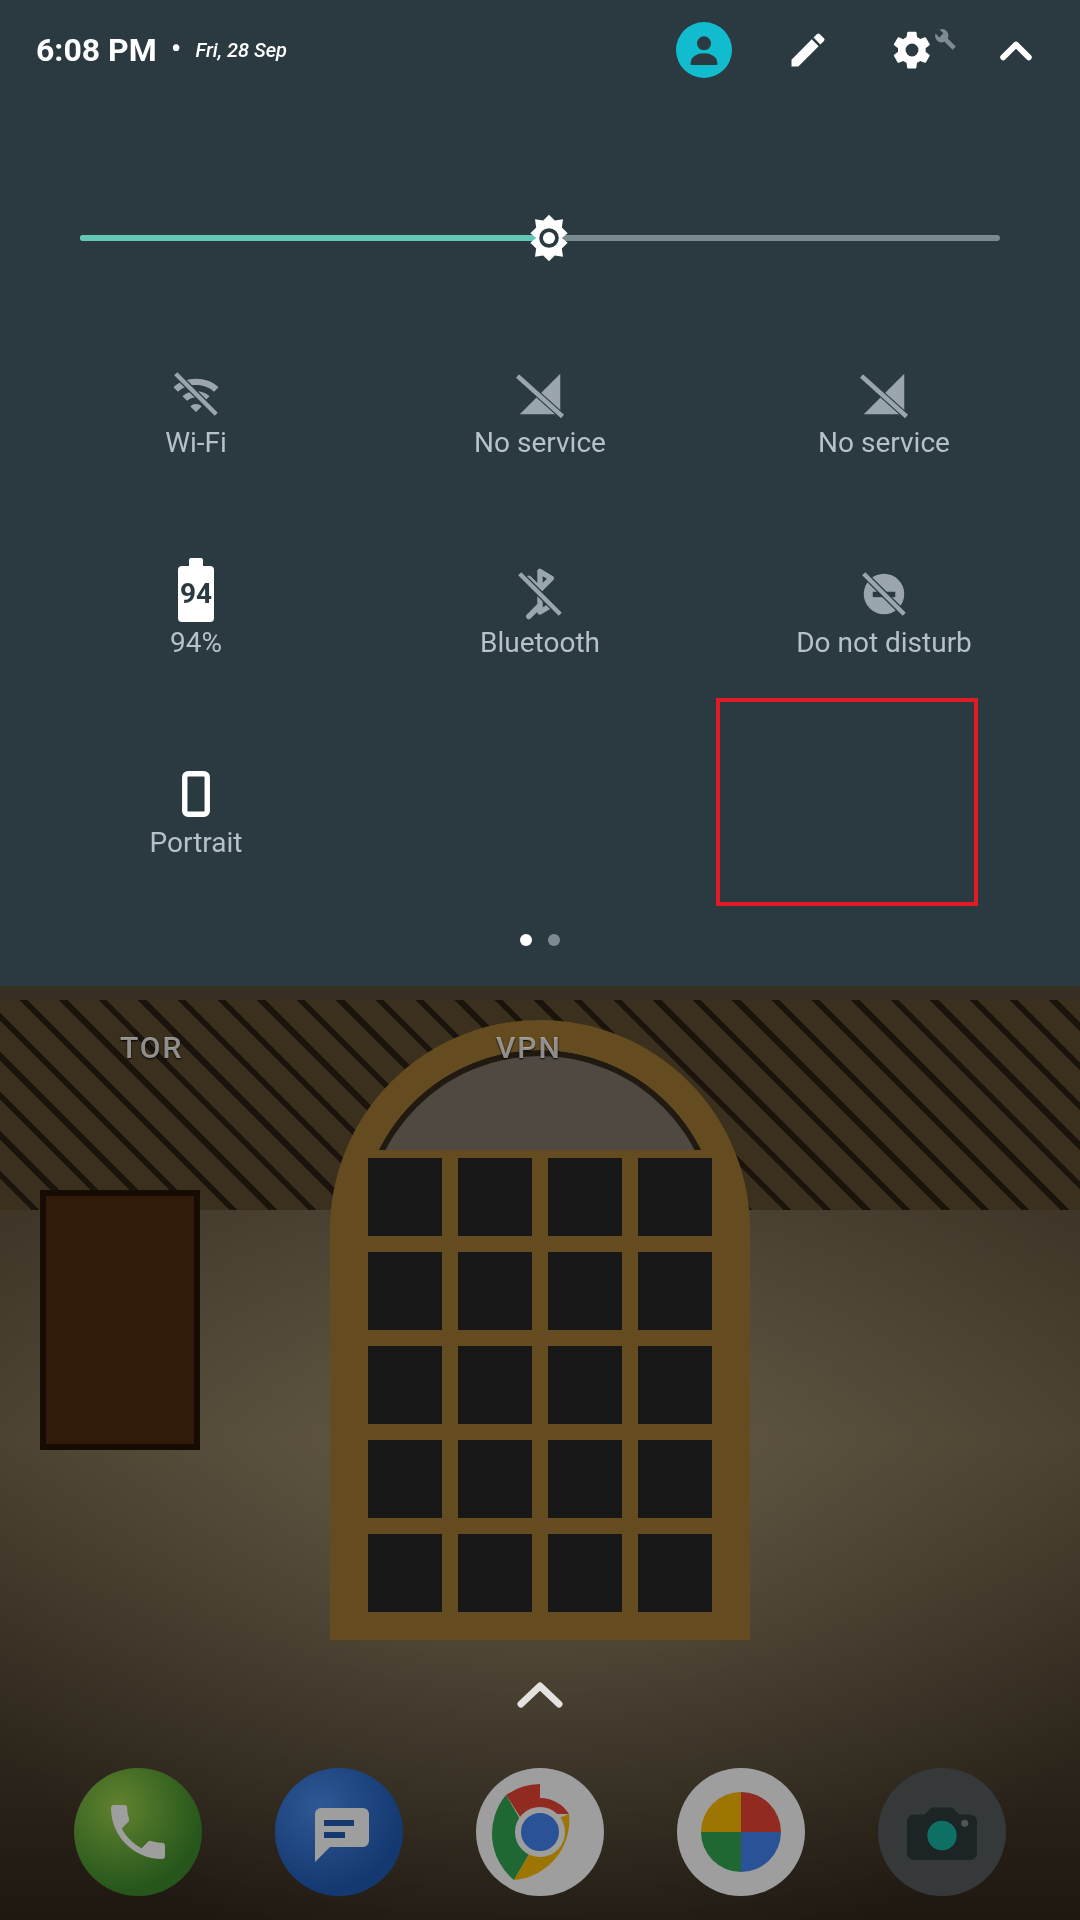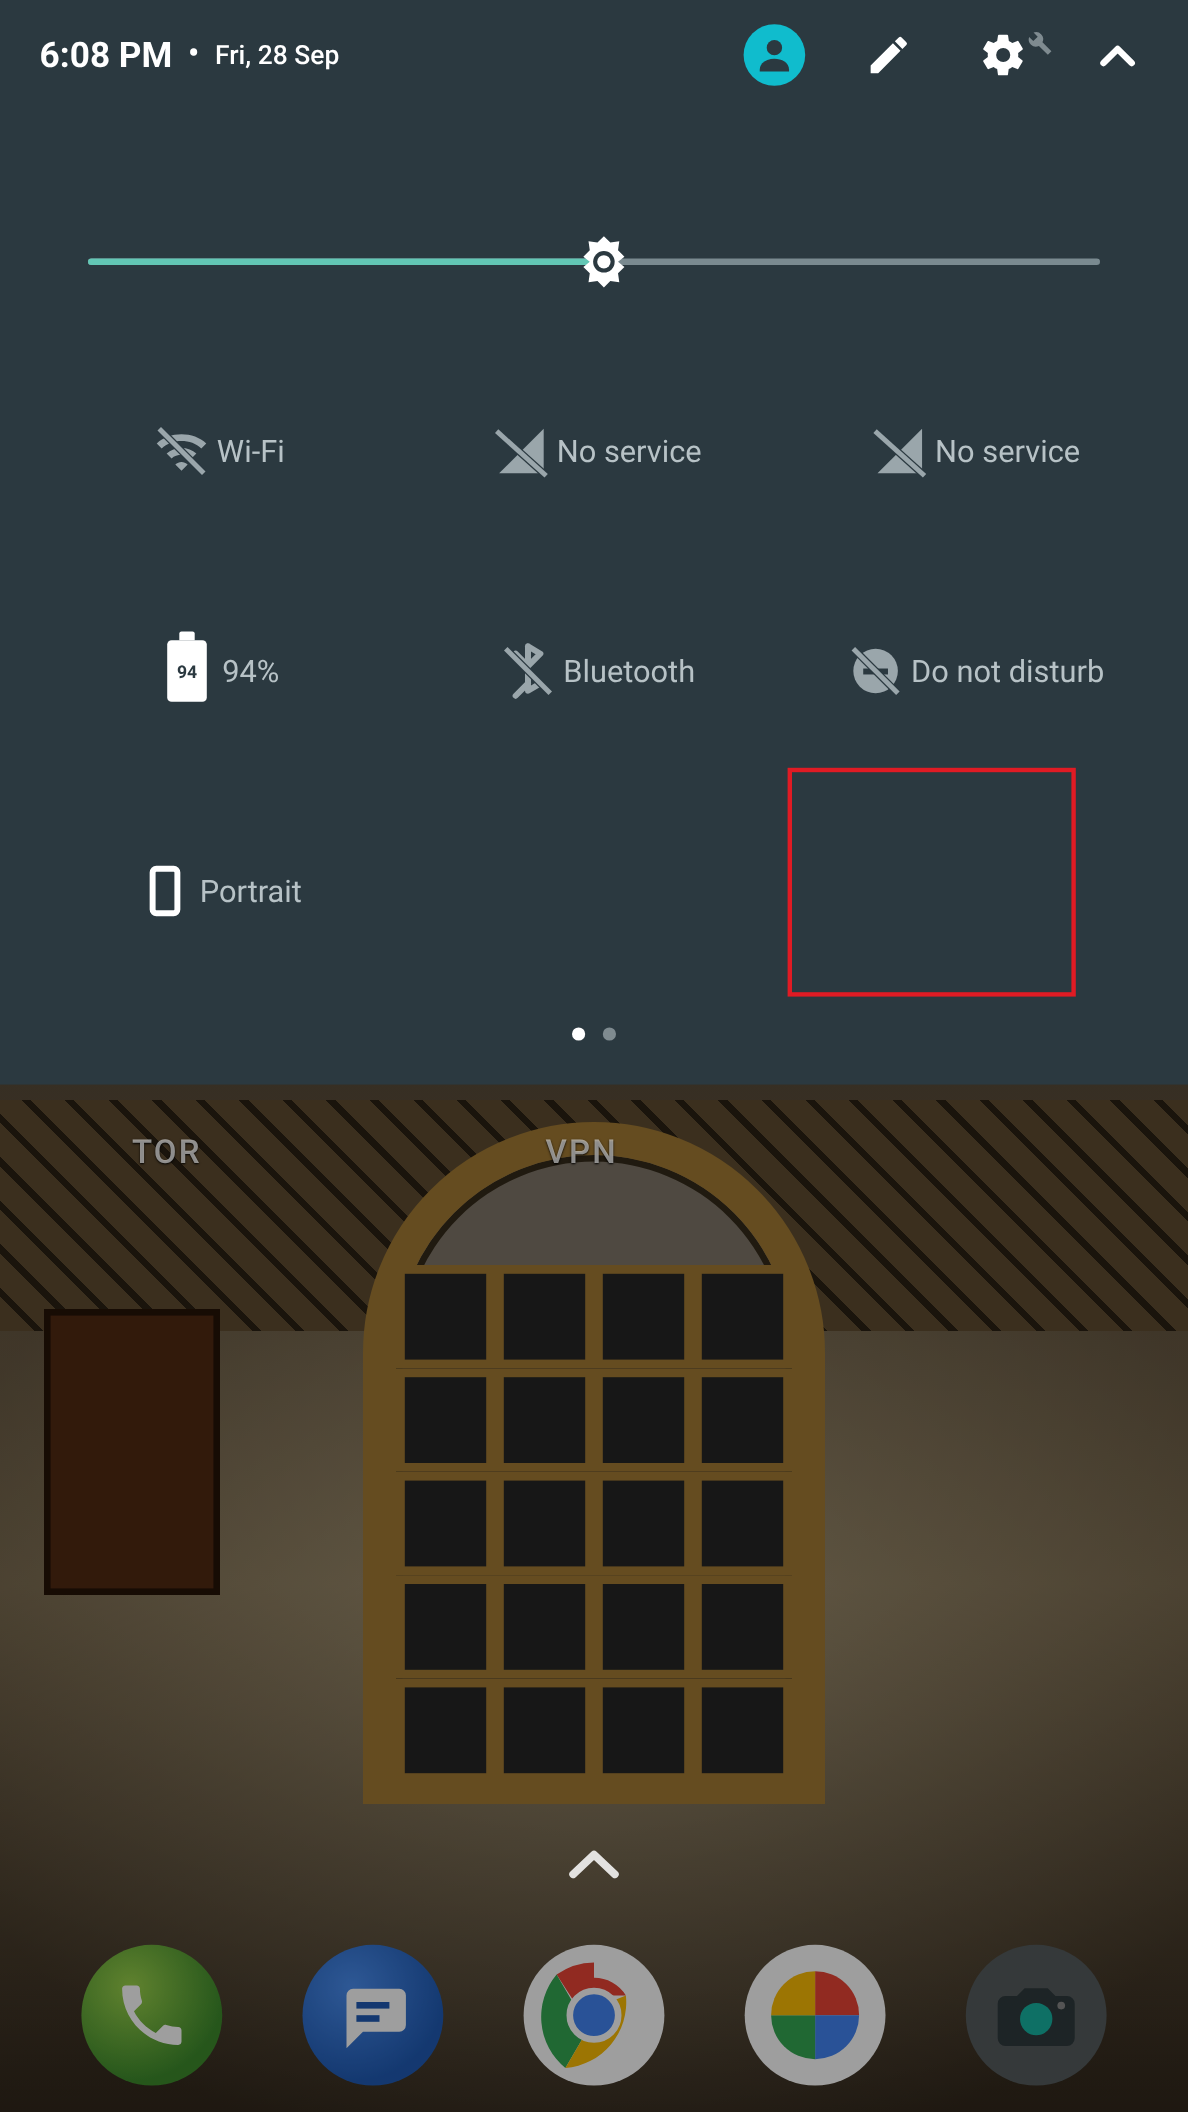--- a/index.html
+++ b/index.html
@@ -74,21 +74,21 @@
     background: #2b3940;
     color: #cfd8dc;
   }
 
   .qs-header {
     display: flex; align-items: center; height: 100px; padding: 0 36px 0 36px;
     color: #ffffff;
   }
   .qs-time { font-size: 32px; font-weight: 700; }
   .qs-dot  { margin: 0 14px; font-size: 32px; line-height: 1; position: relative; top:-2px; }
-  .qs-date { font-size: 24px; font-weight: 500; }
+  .qs-date { font-size: 20px; font-weight: 500; font-style: italic; }
   .qs-header-spacer { flex: 1; }
   .qs-hicon { width: 56px; height: 56px; margin-left: 48px; display:flex; align-items:center; justify-content:center; position:relative; }
   .avatar-circle {
     width: 56px; height: 56px; border-radius: 50%; background: #10bccd;
     display:flex; align-items:center; justify-content:center;
   }
 
   
   .brightness {
     position: relative; margin: 110px 80px 0 80px; height: 56px;
@@ -106,21 +106,21 @@
     width: 56px; height: 56px;
   }
 
   
   .tiles {
     position: absolute; left: 0; right: 0; top: 310px; bottom: 76px;
     display: grid; grid-template-columns: repeat(3, 1fr); grid-template-rows: repeat(3, 1fr);
     padding: 0 24px;
   }
   .tile {
-    display: flex; flex-direction: row; align-items: center; justify-content: center;
+    display: flex; flex-direction: column; align-items: center; justify-content: center;
     position: relative;
   }
   .tile-icon {
     width: 64px; height: 64px; display:flex; align-items:center; justify-content:center;
     color: #9aa6ab;
   }
   .tile.active .tile-icon { color: #ffffff; }
   .tile-label { font-size: 28px; color: #b7c2c6; }
 
   .highlight-box {
@@ -135,21 +135,21 @@
   }
   .dot { width: 12px; height: 12px; border-radius: 50%; background: #7f8b90; }
   .dot.active { background: #ffffff; }
 
   
   .batt-body {
     width: 36px; height: 56px; background:#fff; border-radius:4px; position:relative;
     display:flex; align-items:center; justify-content:center;
   }
   .batt-cap { position:absolute; top:-8px; left:50%; transform:translateX(-50%); width:14px; height:8px; background:#fff; border-radius:2px 2px 0 0;}
-  .batt-txt { font-size:16px; font-weight:700; color:#2b3940; }
+  .batt-txt { font-size:28px; font-weight:700; color:#2b3940; }
 </style>
 </head>
 <body>
 
 <div class="home-bg"></div>
 <div class="home-roof"></div>
 <div class="home-building"></div>
 <div class="home-grid">
   <div></div>
     <div></div>

